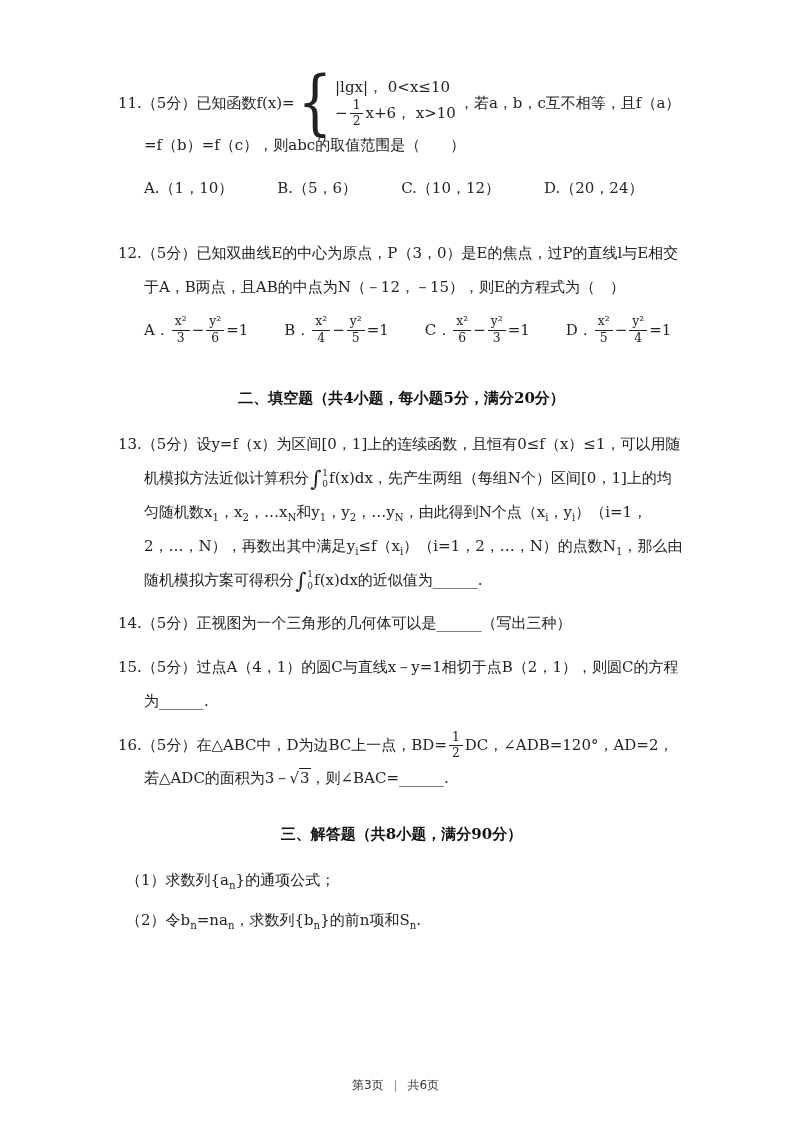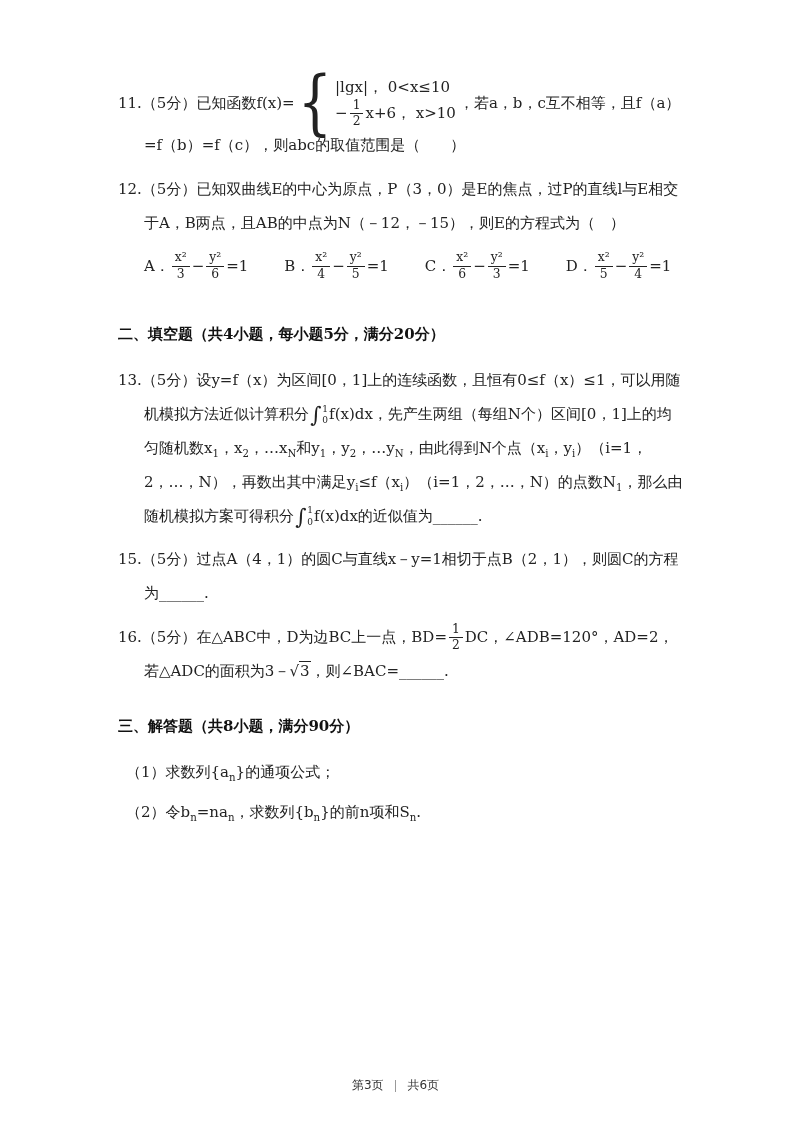--- a/index.html
+++ b/index.html
@@ -8,21 +8,21 @@
     font-family:"DejaVu Serif","Liberation Serif",serif;
     color:#222;font-size:15px;position:relative;overflow:hidden;
   }
   .page{
     box-sizing:border-box;width:791px;height:1122px;
     padding:78px 106px 0 118px;position:relative;background:#fff;
   }
   .para{line-height:2.25;margin:0 0 10px 0;}
   .hang{padding-left:26px;text-indent:-26px;}
   .hang > *{text-indent:0;}
-  h2.section{font-size:15px;font-weight:bold;margin:26px 0 18px 0;line-height:1.6;color:#111;}
+  h2.section{font-size:15px;font-weight:bold;margin:26px 0 18px 0;line-height:1.6;color:#111;text-align:center;}
   
   .options{display:flex;align-items:center;margin:2px 0 34px 26px;column-gap:44px;line-height:2;}
   .options .opt{white-space:nowrap;}
   .frac-options{column-gap:36px;margin-bottom:40px;}
   .frac-options .opt{display:inline-flex;align-items:center;}
   
   .frac{display:inline-block;vertical-align:middle;text-align:center;font-size:0.82em;line-height:1.25;margin:0 2px;text-indent:0;}
   .fnum,.fden{display:block;padding:0 3px;}
   .fden{border-top:1px solid #222;}
   
@@ -51,20 +51,26 @@
 <div class="page">
 
   <section>
     <div class="para hang"><span>11.（5分）已知函数f(x)=</span><span class="cases">
           <span class="brace">{</span>
           <span class="cases-col">
             <span class="case-row">|lgx|， 0&lt;x≤10</span>
             <span class="case-row">−<span class="frac"><span class="fnum">1</span><span class="fden">2</span></span>x+6， x&gt;10</span>
           </span>
         </span><span>，若a，b，c互不相等，且f（a）=f（b）=f（c），则abc的取值范围是（　　）</span></div>
+    <div class="options">
+      <span class="opt">A.（1，10）</span>
+      <span class="opt">B.（5，6）</span>
+      <span class="opt">C.（10，12）</span>
+      <span class="opt">D.（20，24）</span>
+    </div>
   </section>
 
   <section>
     <div class="para hang">12.（5分）已知双曲线E的中心为原点，P（3，0）是E的焦点，过P的直线l与E相交于A，B两点，且AB的中点为N（－12，－15），则E的方程式为（　）</div>
     <div class="options frac-options">
       <span class="opt">A．<span class="frac">
             <span class="fnum">x²</span>
             <span class="fden">3</span>
           </span>−<span class="frac">
             <span class="fnum">y²</span>
@@ -103,20 +109,21 @@
           <span>0</span>
         </span>
       </span>f(x)dx，先产生两组（每组N个）区间[0，1]上的均匀随机数x<sub>1</sub>，x<sub>2</sub>，…x<sub>N</sub>和y<sub>1</sub>，y<sub>2</sub>，…y<sub>N</sub>，由此得到N个点（x<sub>i</sub>，y<sub>i</sub>）（i=1，2，…，N），再数出其中满足y<sub>i</sub>≤f（x<sub>i</sub>）（i=1，2，…，N）的点数N<sub>1</sub>，那么由随机模拟方案可得积分<span class="intwrap">
         <span class="intsign">∫</span>
         <span class="intlim">
           <span>1</span>
           <span>0</span>
         </span>
       </span>f(x)dx的近似值为______.</div>
 
+  <div class="para hang">14.（5分）正视图为一个三角形的几何体可以是______（写出三种）</div>
 
   <div class="para hang">15.（5分）过点A（4，1）的圆C与直线x－y=1相切于点B（2，1），则圆C的方程为______.</div>
 
   <div class="para hang">16.（5分）在△ABC中，D为边BC上一点，BD=<span class="frac"><span class="fnum">1</span><span class="fden">2</span></span>DC，∠ADB=120°，AD=2，若△ADC的面积为3－<span class="sqrtwrap"><span class="radical">√</span><span class="radicand">3</span></span>，则∠BAC=______.</div>
 
   <h2 class="section">三、解答题（共8小题，满分90分）</h2>
 
   <section>
     <div class="para subitem">（1）求数列{a<sub>n</sub>}的通项公式；</div>
     <div class="para subitem">（2）令b<sub>n</sub>=na<sub>n</sub>，求数列{b<sub>n</sub>}的前n项和S<sub>n</sub>.</div>

